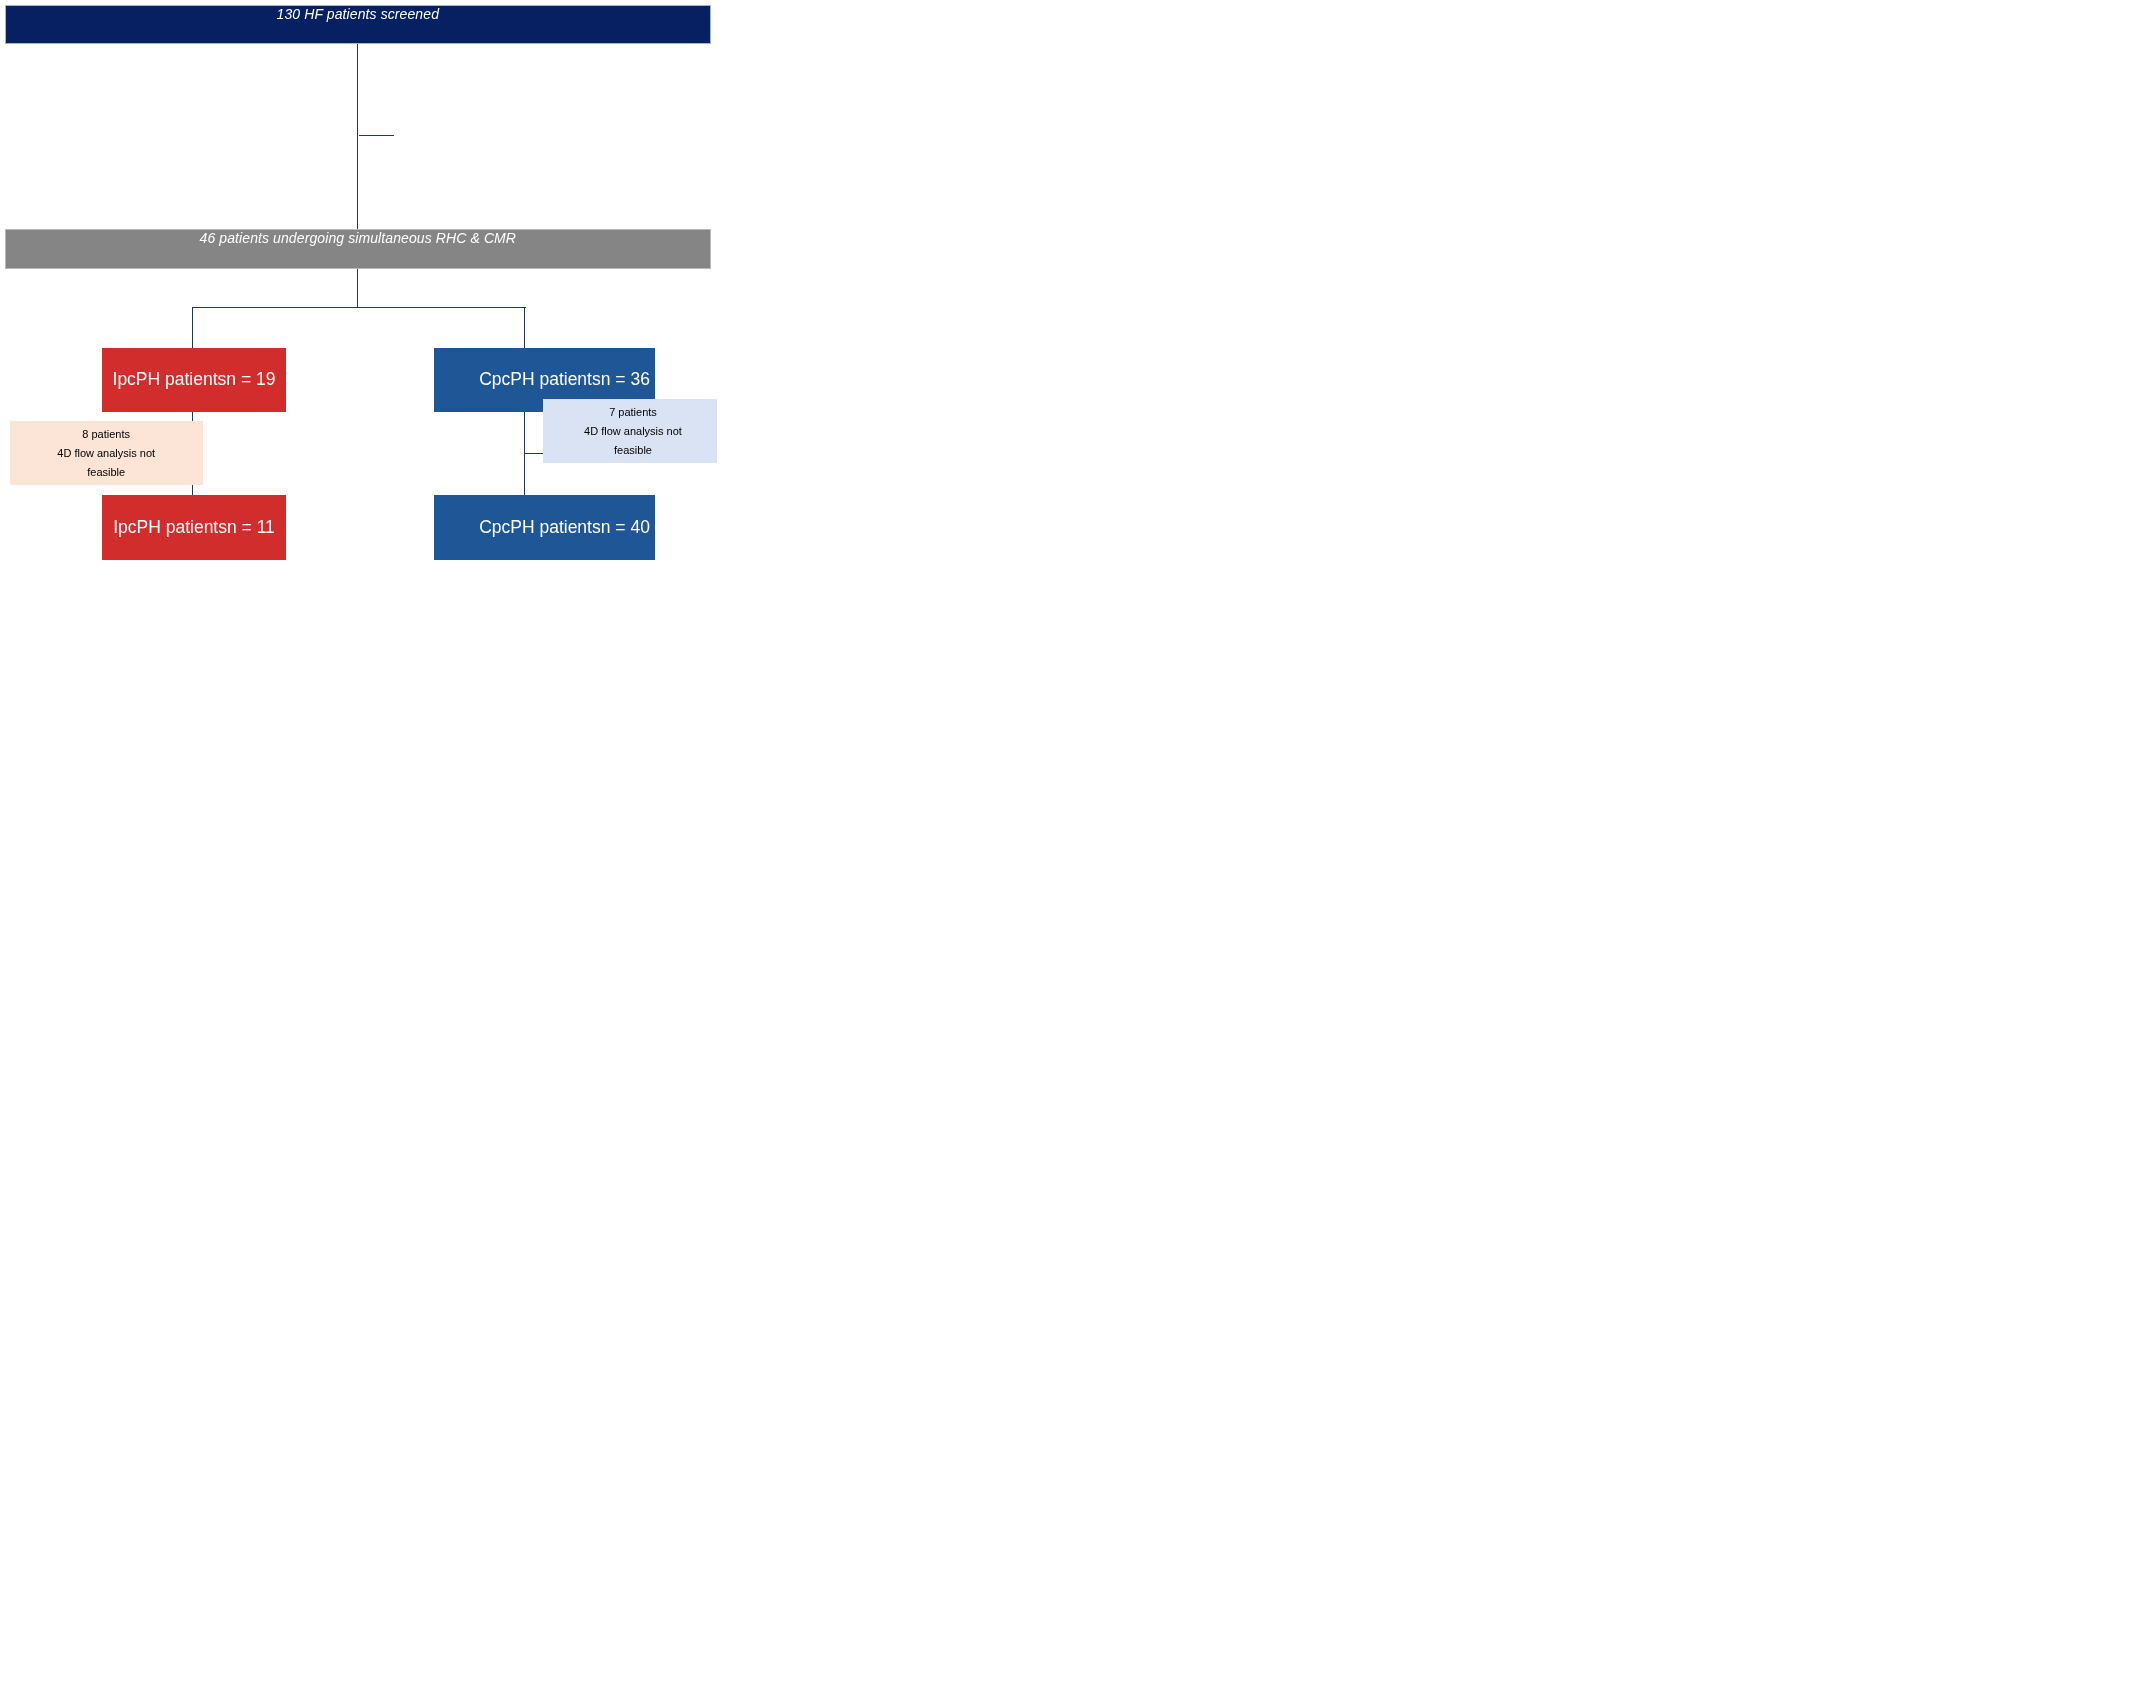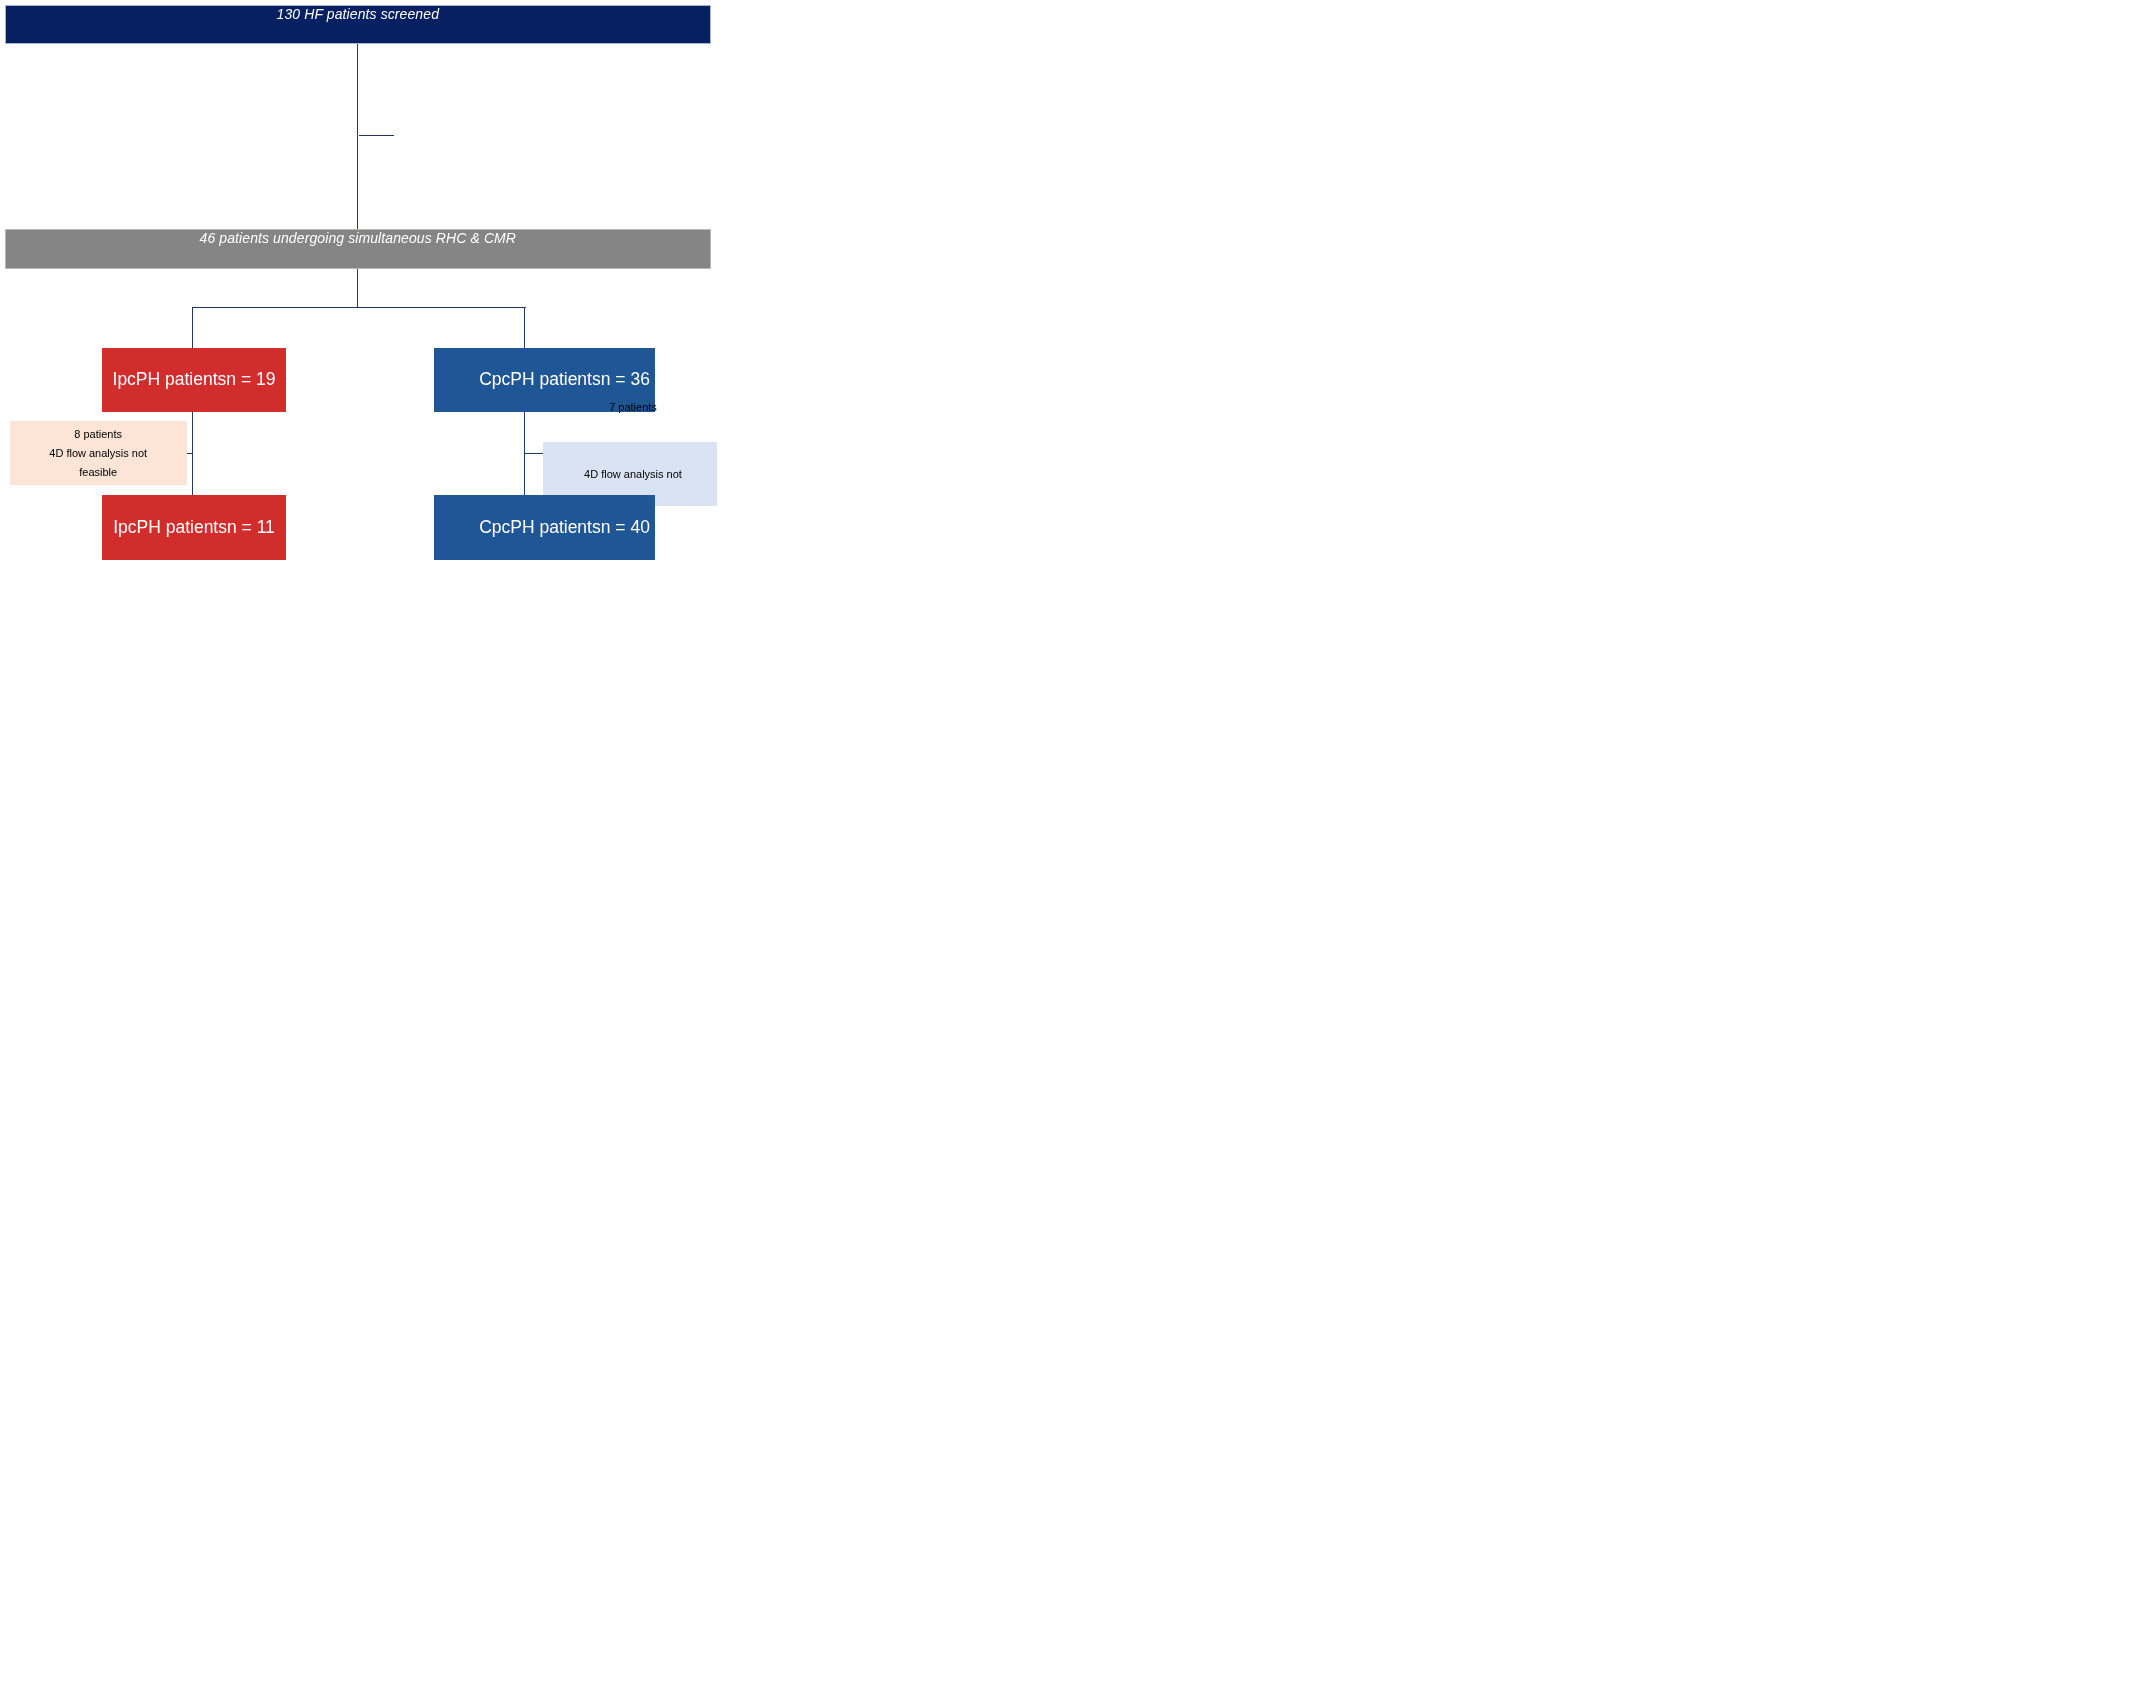--- a/index.html
+++ b/index.html
@@ -57,32 +57,32 @@
     justify-content: center;
     color: #ffffff;
     font-size: 17.5px;
     line-height: 1.58;
     text-align: center;
   }
   .group-box.red { background: #d22d2d; }
   .group-box.blue { background: #1f5796; padding-left: 40px; }
   .dropout-box {
     position: absolute;
-    width: 177px; height: 64px;
+    width: 193px; height: 64px;
     display: flex;
     flex-direction: column;
     align-items: center;
     justify-content: center;
     color: #000000;
     font-size: 11px;
     line-height: 19px;
     text-align: center;
   }
   .dropout-box.left { left: 9.7px; top: 421px; background: #fce4d6; }
-  .dropout-box.right { left: 543px; top: 442px; width: 180px; background: #dae3f3; gap: 48px; }
+  .dropout-box.right { left: 543px; top: 399px; width: 180px; background: #dae3f3; }
   .line {
     position: absolute;
     background: #1f3864;
   }
 </style>
 </head>
 <body>
 
 <div class="canvas">
 

